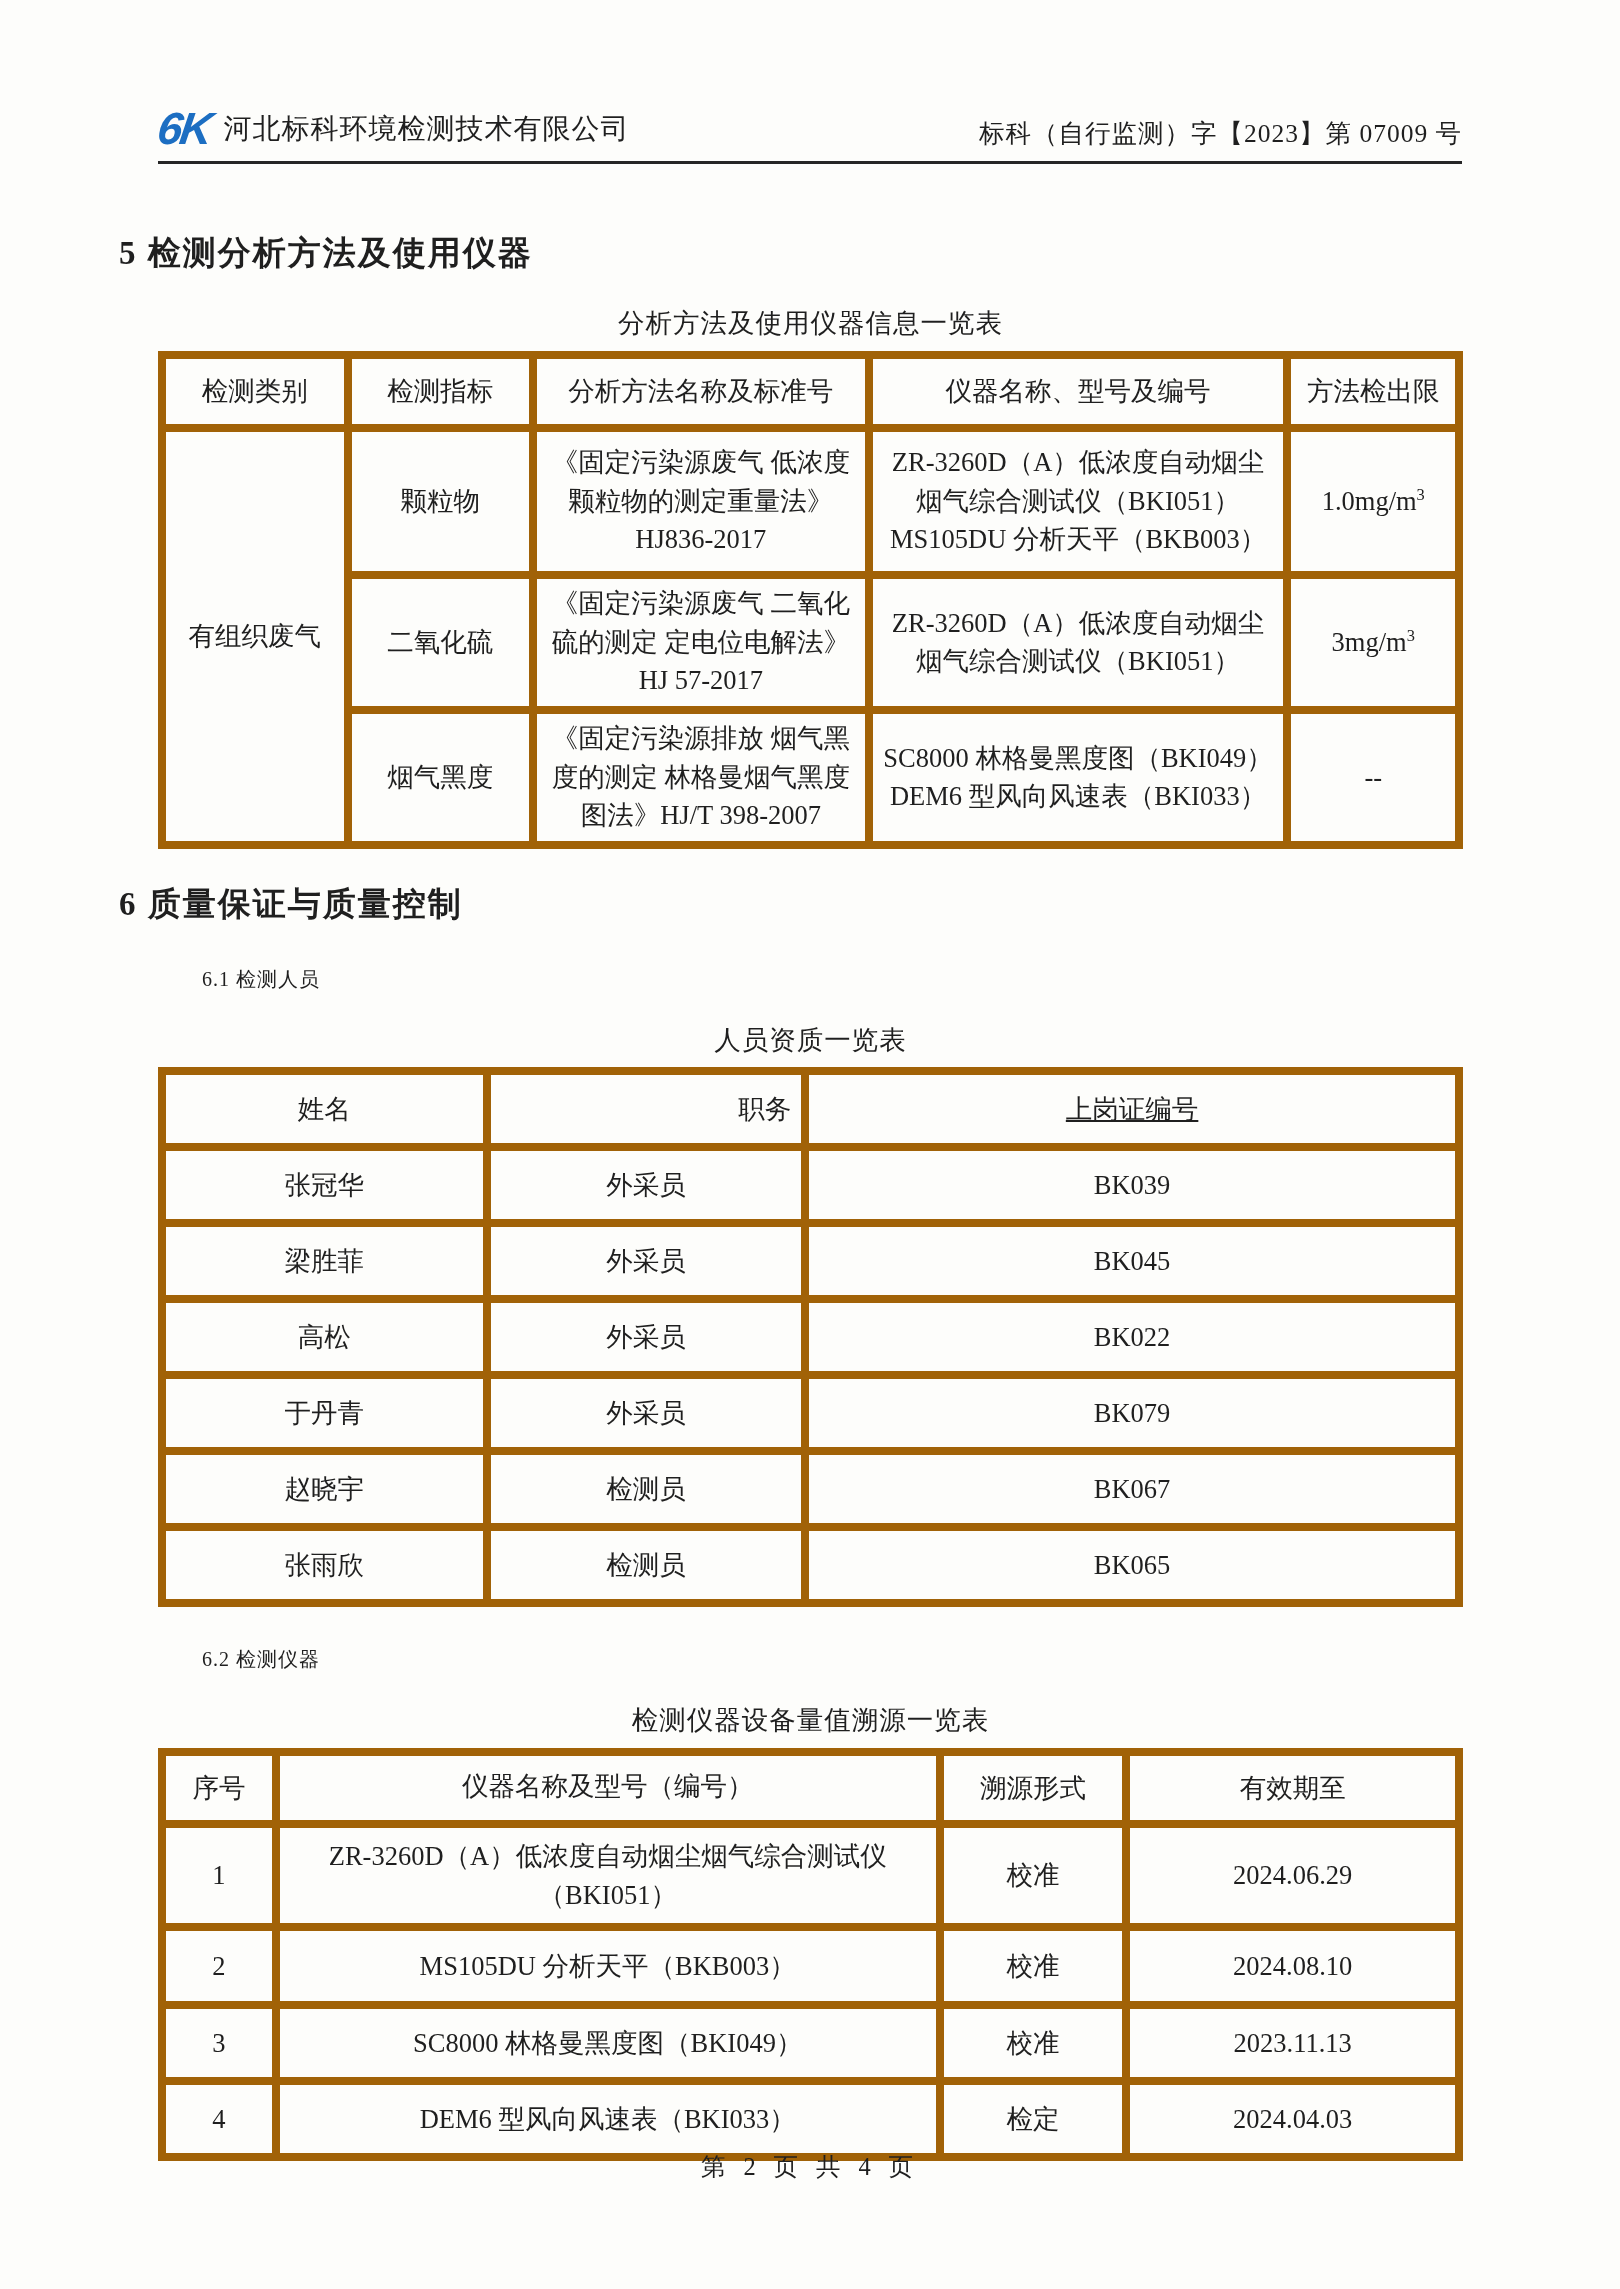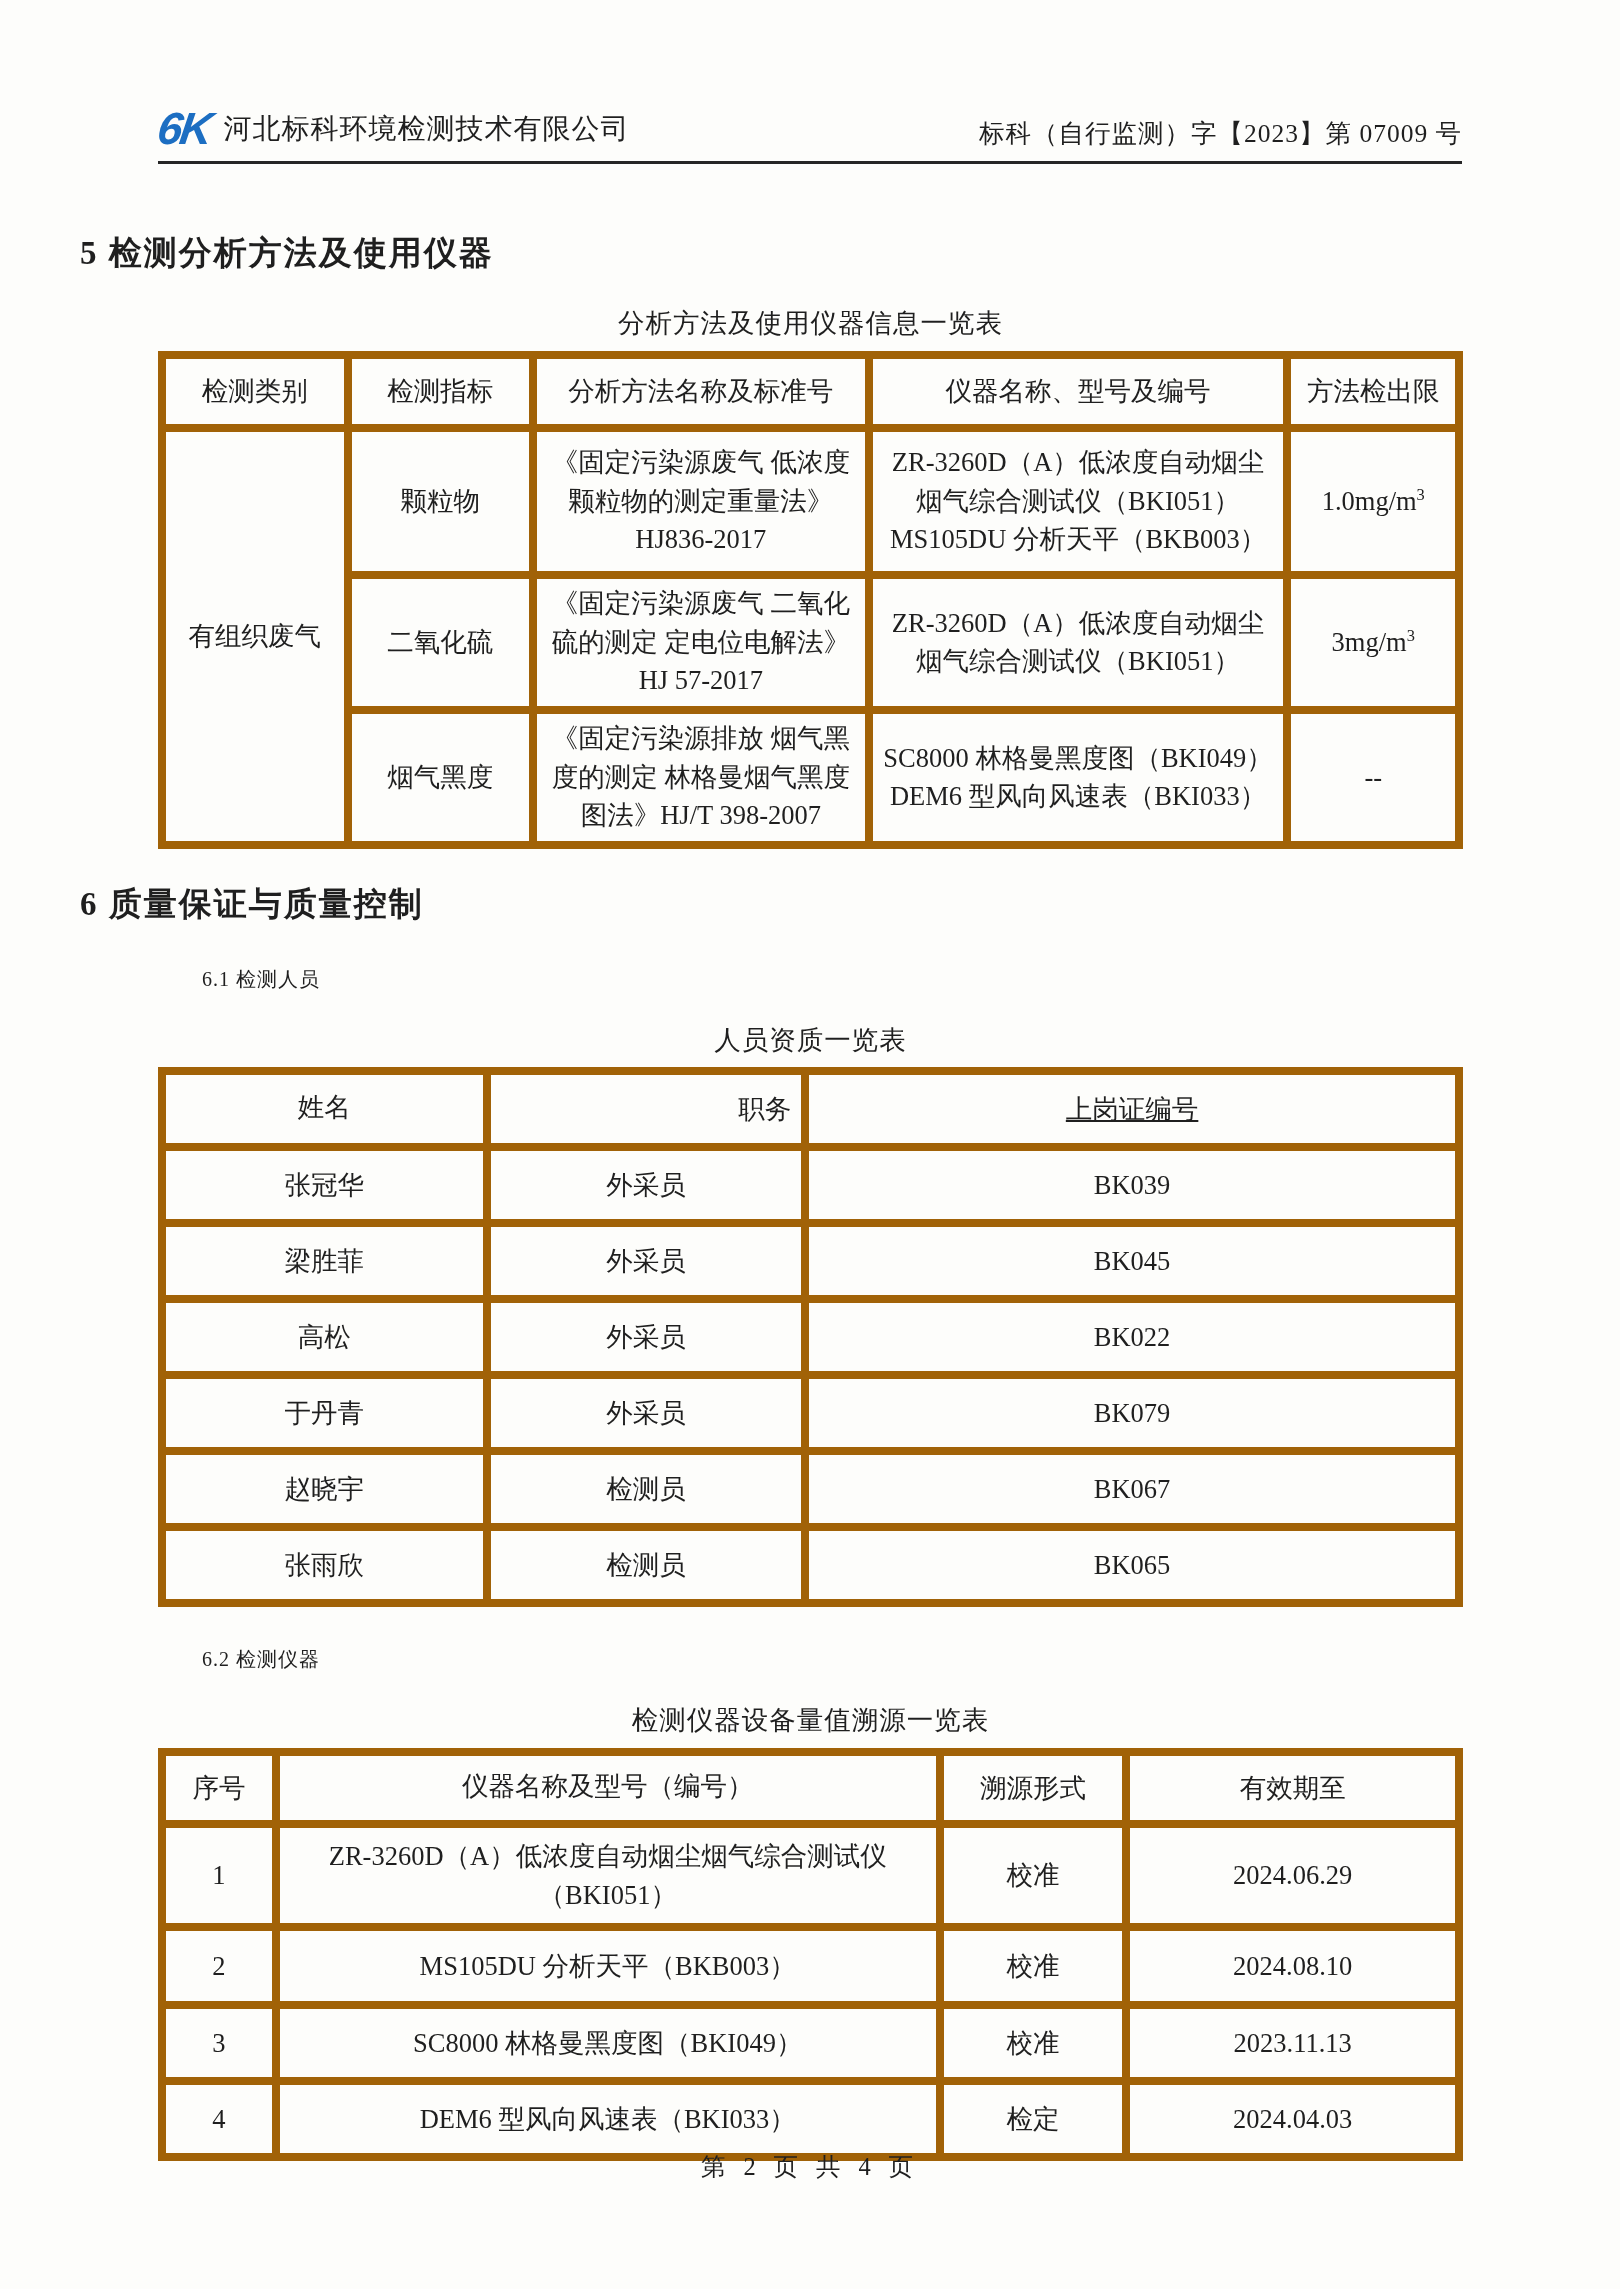--- a/index.html
+++ b/index.html
@@ -25,21 +25,21 @@
     font-family:"Liberation Sans","DejaVu Sans",sans-serif;
     font-weight:900;font-style:italic;
     font-size:45px;line-height:1;
     transform:skewX(-8deg);
     letter-spacing:-2.9px;
   }
   .company{font-size:28px;letter-spacing:1px;}
   .docnum{font-size:25.5px;letter-spacing:1px;}
   
   .sec-title{
-    margin:67px 158px 0 80px;
+    margin:67px 158px 0 119px;
     font-size:33px;font-weight:bold;letter-spacing:2px;
   }
   .sub-title{
     margin:39px 158px 0 202px;
     font-size:20px;font-weight:normal;letter-spacing:1px;
   }
   .tbl-caption{
     width:1305px;margin:29px 0 0 158px;
     text-align:center;font-size:26.5px;letter-spacing:1px;
   }
@@ -56,21 +56,21 @@
     line-height:1.45;
     font-weight:normal;
   }
   table{border:2.9px solid #262626;}
   .instr-line{display:block;}
   sup{font-size:0.62em;}
   
   .t1 .c1{width:13.7%;} .t1 .c2{width:13.7%;} .t1 .c3{width:26.5%;}
   .t1 .c4{width:33.6%;} .t1 .c5{width:12.5%;}
   
-  .t2 .c1{width:24.5%;font-family:Liberation Mono, monospace;} .t2 .c2{width:24%;text-align:right;} .t2 .c3{width:51.5%;text-decoration:underline;}
+  .t2 .c1{width:24.5%;} .t2 .c2{width:24%;text-align:right;} .t2 .c3{width:51.5%;text-decoration:underline;}
   
   .t3 .c1{width:7.4%;} .t3 .c2{width:53.4%;font-family:Liberation Mono, monospace;} .t3 .c3{width:13.5%;border-radius:15px;} .t3 .c4{width:25.7%;}
   
   .footer{
     position:absolute;left:0;bottom:107px;width:100%;
     text-align:center;font-size:24.5px;letter-spacing:5.9px;
   }
 </style>
 </head>
 <body>

